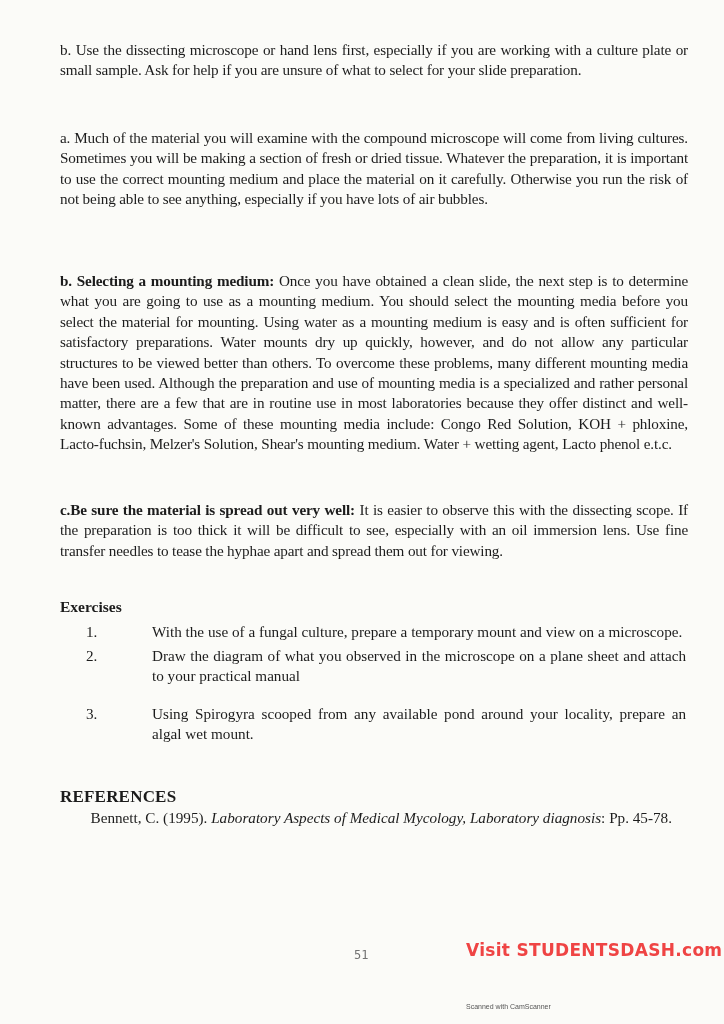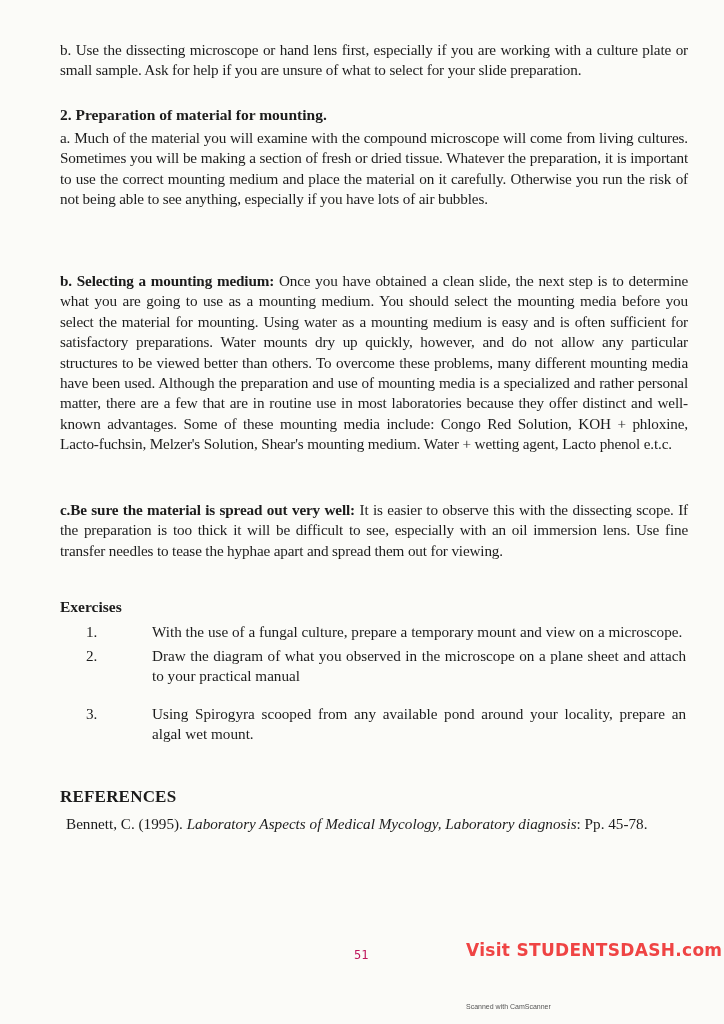--- a/index.html
+++ b/index.html
@@ -17,32 +17,31 @@
   }
   .bold { font-weight:bold;font-family:Liberation Serif, serif; }
   .heading { position:absolute; left:60px; font-size:15.5px; font-weight:bold; }
   .ex-list { position:absolute; left:86px; width:600px; font-size:15.2px; line-height:20px; }
   .ex-item { display:flex; margin:0; }
   .ex-num { width:26px; flex:none; }
   .ex-text { flex:1; text-align:justify;margin-left:40px; }
   .ref-title { position:absolute; left:60px; top:787px; font-size:17px; font-weight:bold; letter-spacing:0.2px; }
   .ref { position:absolute; left:60px; width:612px; font-size:15.2px; line-height:20.5px; }
   .ital { font-style:italic; }
-  .page-number { position:absolute; left:354px; top:948px; font-family:"DejaVu Sans Mono", monospace; font-size:12px; color:#be185d; }
+  .page-number { position:absolute; left:354px; top:948px; font-family:"DejaVu Sans Mono", monospace; font-size:12px; color:#737373; }
   .watermark { position:absolute; left:466px; top:940px; font-family:"DejaVu Sans", sans-serif; font-size:17px; font-weight:bold; color:#ef4444; letter-spacing:0.3px; }
   .scanner { position:absolute; left:466px; top:1003px; font-family:"Liberation Sans", sans-serif; font-size:7px; color:#555; }
 </style>
 </head>
 <body>
 
 <div class="page">
 
   <p class="text-block" style="top:40px;margin:0;">b. Use the dissecting microscope or hand lens first, especially if you are working with a culture plate or small sample. Ask for help if you are unsure of what to select for your slide preparation.</p>
 
-  <div class="heading" style="top:106px;">2. Preparation of material for mounting.</div>
 
   <p class="text-block" style="top:128px;margin:0;">a. Much of the material you will examine with the compound microscope will come from living cultures. Sometimes you will be making a section of fresh or dried tissue. Whatever the preparation, it is important to use the correct mounting medium and place the material on it carefully. Otherwise you run the risk of not being able to see anything, especially if you have lots of air bubbles.</p>
 
   <p class="text-block" style="top:271px;margin:0;"><span class="bold">b. Selecting a mounting medium:</span><span> Once you have obtained a clean slide, the next step is to determine what you are going to use as a mounting medium. You should select the mounting media before you select the material for mounting. Using water as a mounting medium is easy and is often sufficient for satisfactory preparations. Water mounts dry up quickly, however, and do not allow any particular structures to be viewed better than others. To overcome these problems, many different mounting media have been used. Although the preparation and use of mounting media is a specialized and rather personal matter, there are a few that are in routine use in most laboratories because they offer distinct and well-known advantages.  Some of these mounting media include: Congo Red Solution, KOH + phloxine, Lacto-fuchsin, Melzer's Solution, Shear's mounting medium. Water + wetting agent, Lacto phenol e.t.c.</span></p>
 
   <p class="text-block" style="top:500px;margin:0;"><span class="bold">c.Be sure the material is spread out very well:</span><span> It is easier to observe this with the dissecting scope. If the preparation is too thick it will be difficult to see, especially with an oil immersion lens. Use fine transfer needles to tease the hyphae apart and spread them out for viewing.</span></p>
 
   <div class="heading" style="top:598px;">Exercises</div>
 
   <div class="ex-list" style="top:622px;">
@@ -55,19 +54,19 @@
       <span class="ex-text">Draw the diagram of what you observed in the microscope on a plane sheet and attach to your practical manual</span>
     </div>
     <div class="ex-item" style="margin-top:18px;">
       <span class="ex-num">3.</span>
       <span class="ex-text">Using Spirogyra scooped from any available pond around your locality, prepare an algal wet mount.</span>
     </div>
   </div>
 
   <div class="ref-title">REFERENCES</div>
 
-  <p class="ref" style="top:808px;margin:6px;"><span>Bennett, C. (1995). </span><span class="ital">Laboratory Aspects of Medical Mycology, Laboratory diagnosis</span><span>: Pp. 45-78.</span></p>
+  <p class="ref" style="top:808px;margin:0;text-align:right;"><span>Bennett, C. (1995). </span><span class="ital">Laboratory Aspects of Medical Mycology, Laboratory diagnosis</span><span>: Pp. 45-78.</span></p>
 
 
   <div class="page-number">51</div>
   <div class="watermark">Visit STUDENTSDASH.com</div>
   <div class="scanner">Scanned with CamScanner</div>
 </div>
 
 </body></html>

